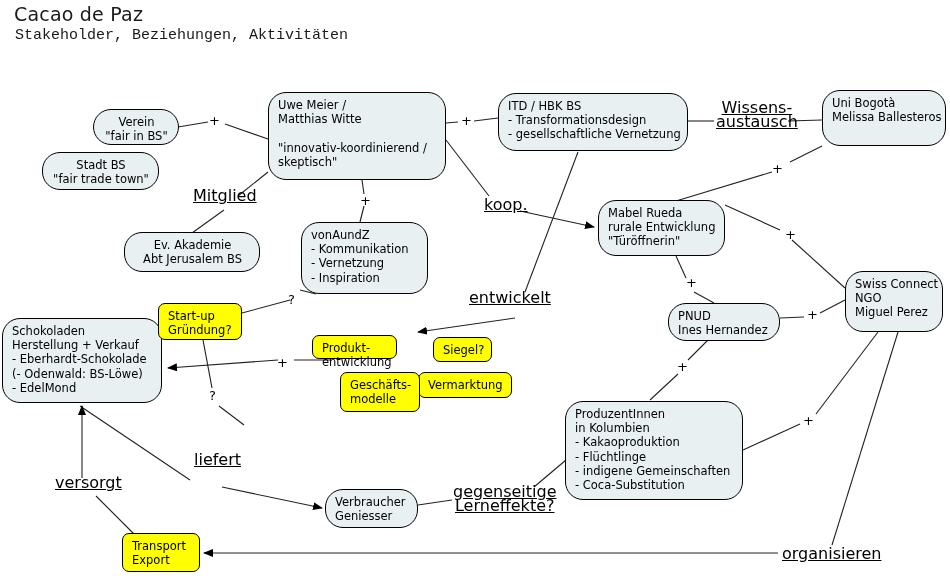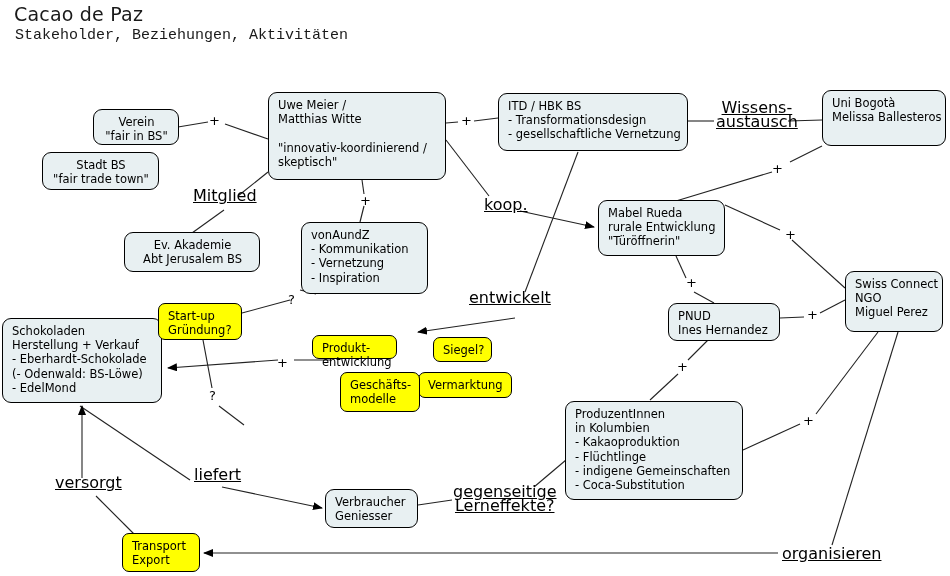--- a/index.html
+++ b/index.html
@@ -39,21 +39,21 @@
     top: 27px;
     font-size: 15px;
     color: #1a1a1a;
     white-space: nowrap;
     font-family: Liberation Mono, monospace;
   }
   .node {
     position: absolute;
     box-sizing: border-box;
     border: 1px solid #000000;
-    border-radius: 9px;
+    border-radius: 18px;
     background: #e8f0f2;
     color: #000000;
     font-size: 11.5px;
     line-height: 14.2px;
     padding: 5px 8px 5px 9px;
     white-space: pre;
   }
   .node.yellow {
     background: #ffff00;
     border-radius: 7px;
@@ -230,21 +230,21 @@
 austausch</div>
 
   <div class="edge-label" style="left:193px; top:189px;">Mitglied</div>
 
   <div class="edge-label" style="left:484px; top:198px;">koop.</div>
 
   <div class="edge-label" style="left:469px; top:291px;">entwickelt</div>
 
   <div class="edge-label" style="left:55px; top:476px;">versorgt</div>
 
-  <div class="edge-label" style="left:194px; top:468px;">liefert</div>
+  <div class="edge-label" style="left:194px; top:453px;">liefert</div>
 
   <div class="edge-label" style="left:453px; top:485px; text-align:center;">gegenseitige
 Lerneffekte?</div>
 
   <div class="edge-label" style="left:782px; top:547px;">organisieren</div>
 
   <div class="sign" style="left:209px; top:114px;">+</div>
   <div class="sign" style="left:461px; top:114px;">+</div>
   <div class="sign" style="left:360px; top:194px;">+</div>
   <div class="sign" style="left:288px; top:293px;">?</div>

